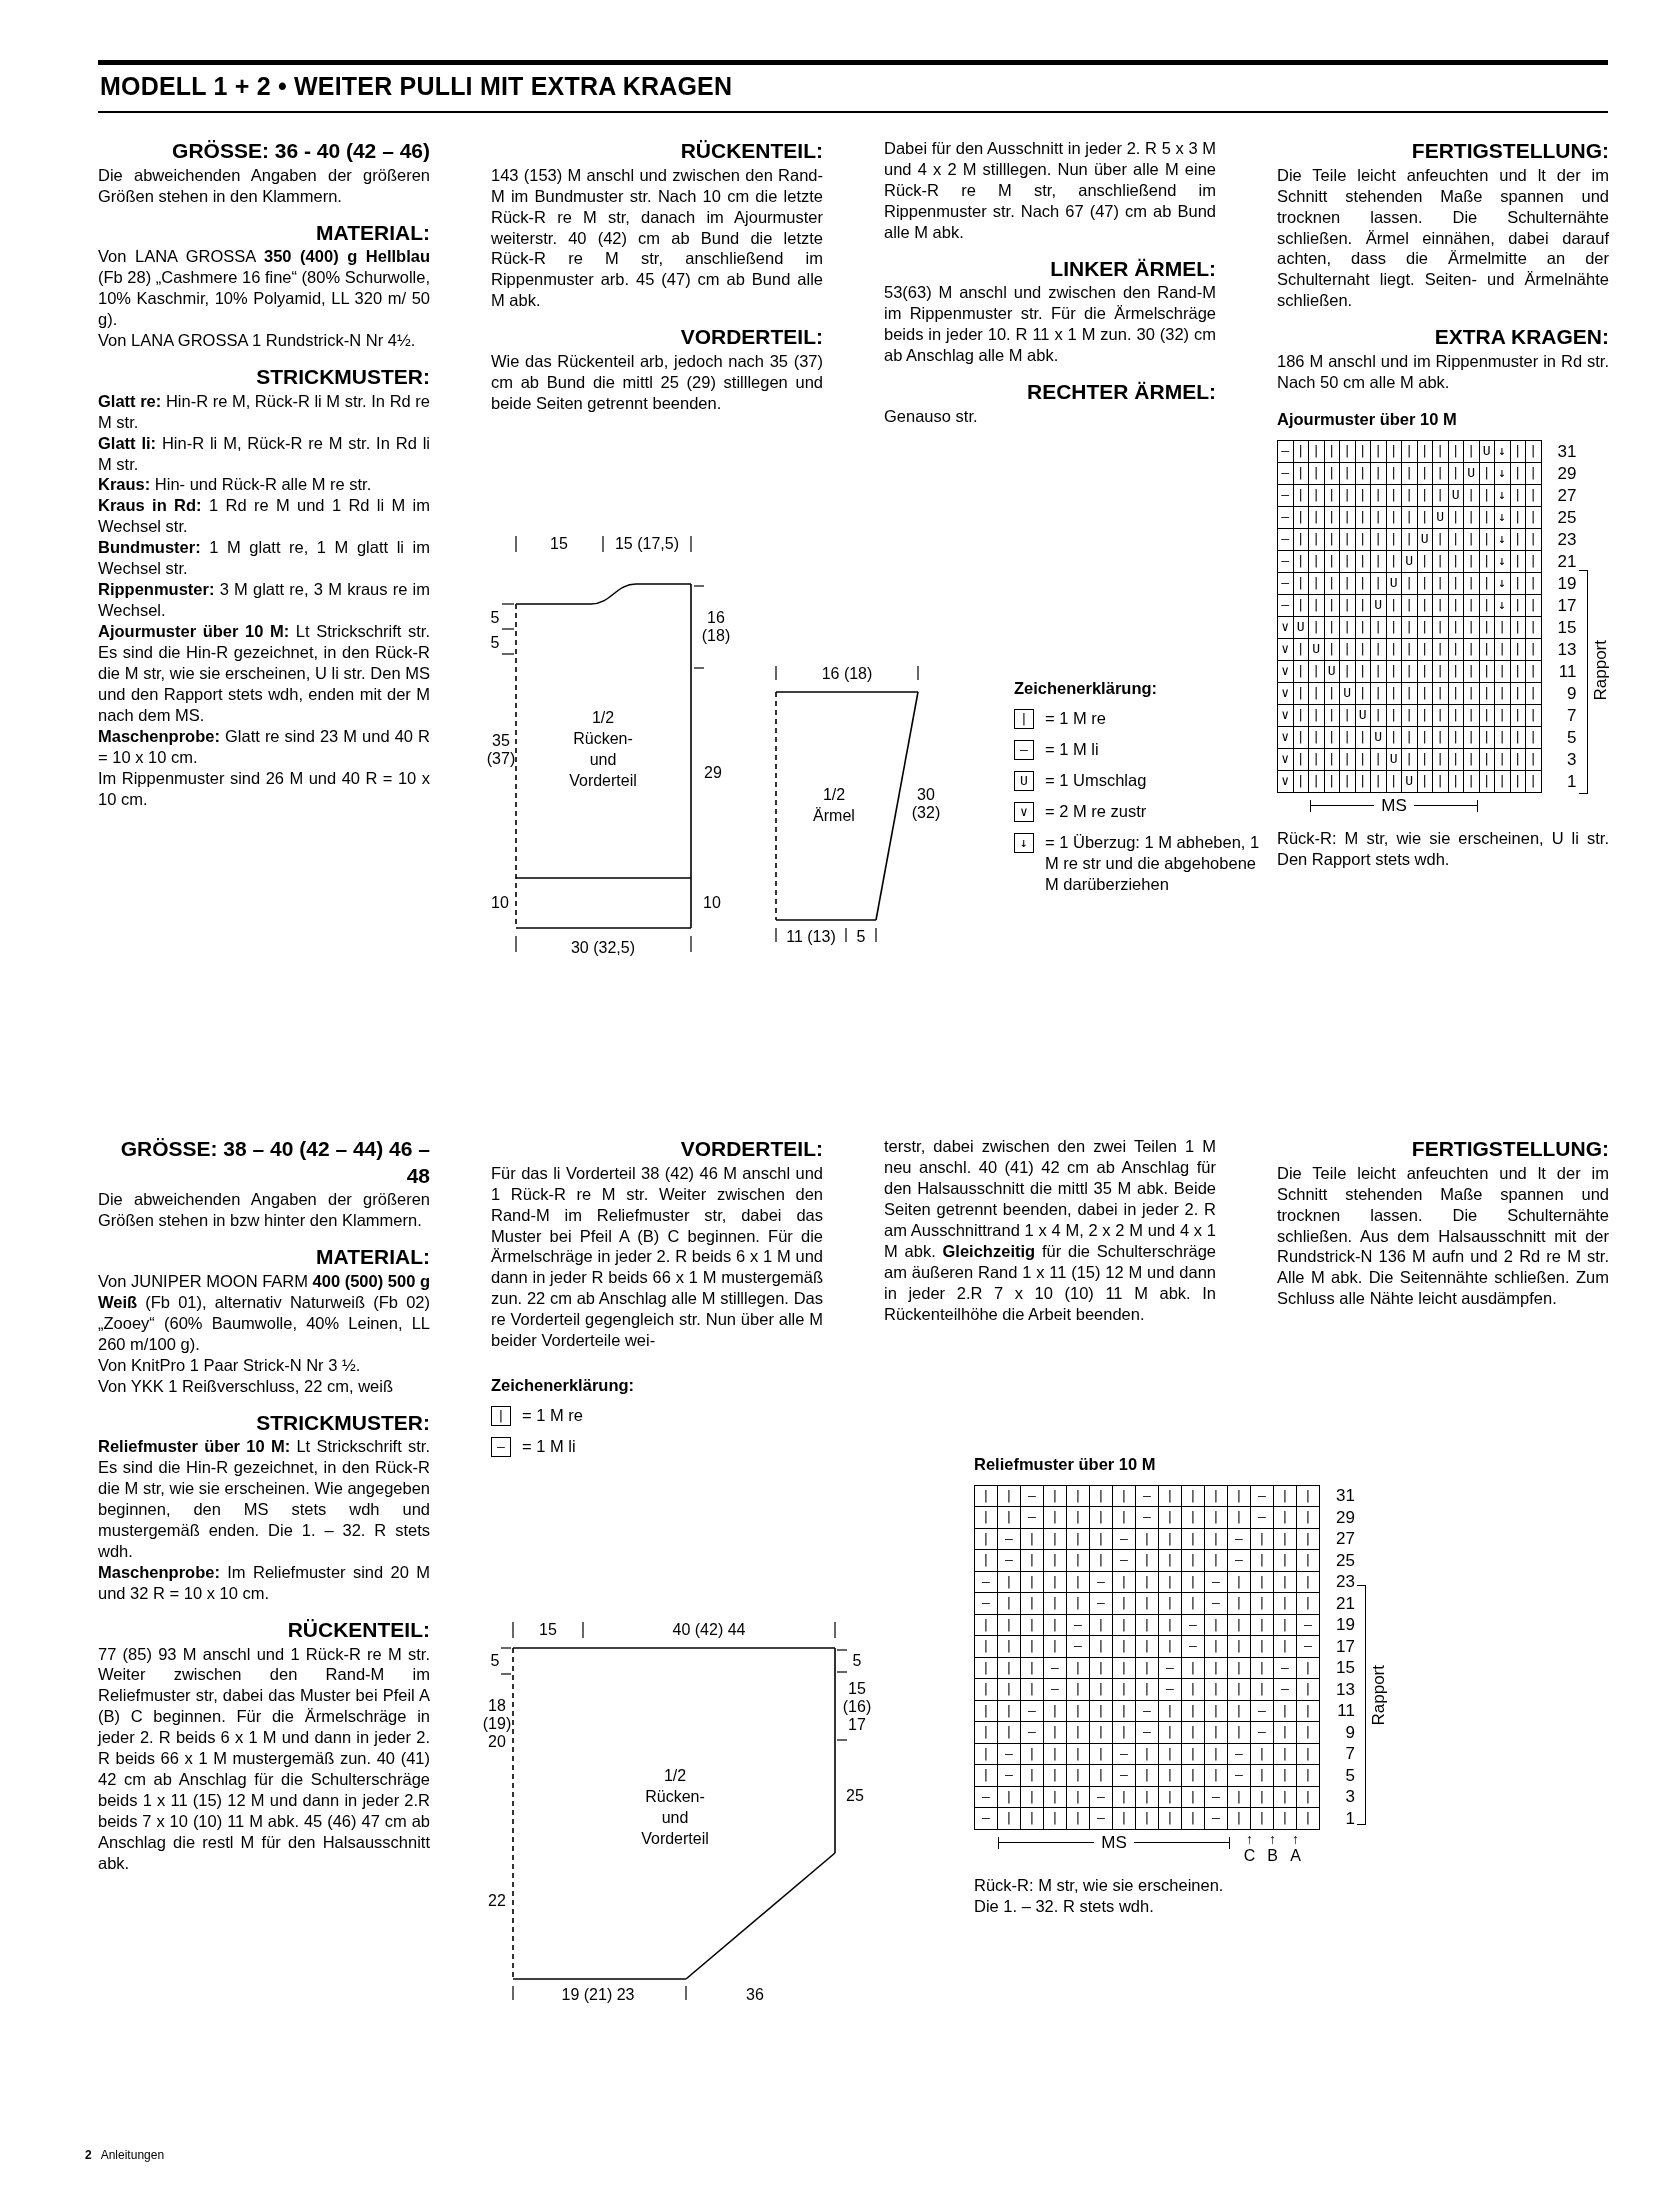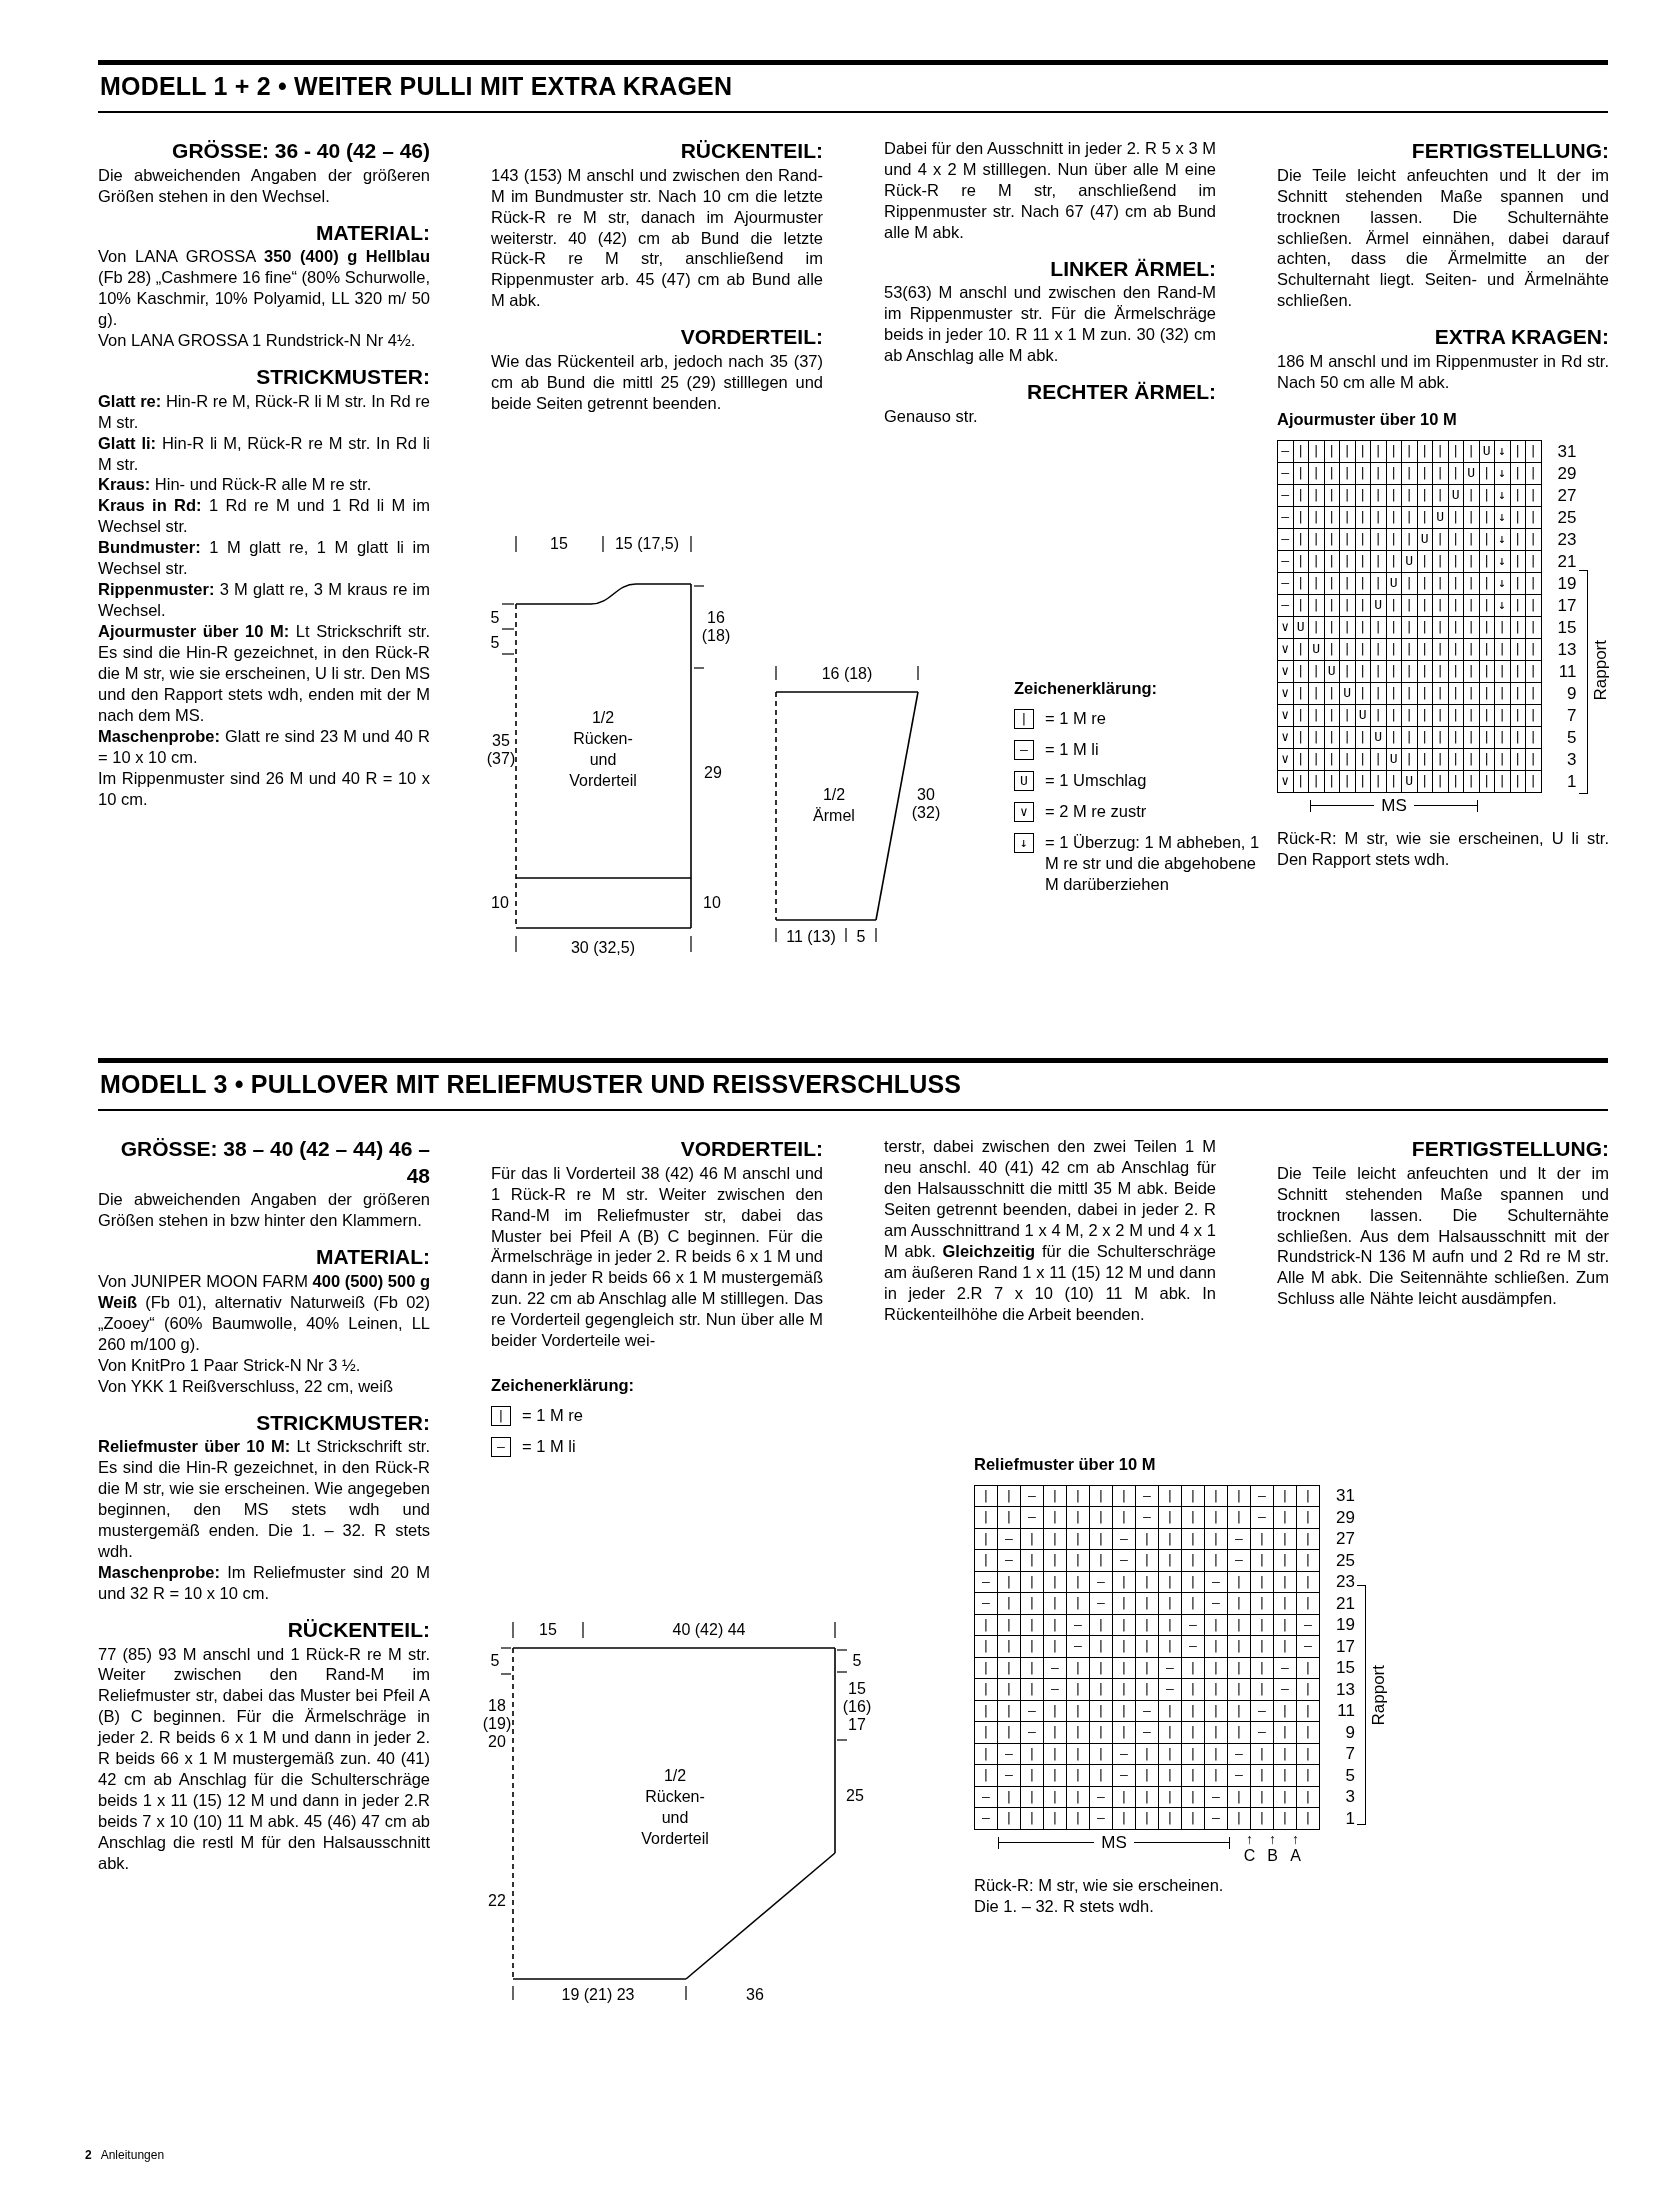--- a/index.html
+++ b/index.html
@@ -65,21 +65,21 @@
   .footer b{margin-right:9px;}
 </style>
 </head>
 <body>
 
 <div class="section" id="sec1">
   <div class="sec-title">MODELL 1 + 2 • WEITER PULLI MIT EXTRA KRAGEN</div>
 
   <div class="col c1">
     <h3 class="run nm">GRÖSSE: 36 - 40 (42 – 46)</h3>
-    <p class="body">Die abweichenden Angaben der größeren Größen stehen in den Wechsel.</p>
+    <p class="body">Die abweichenden Angaben der größeren Größen stehen in den Klammern.</p>
     <h3 class="run">MATERIAL:</h3>
     <p class="body"><span>Von LANA GROSSA </span><b>350 (400) g Hellblau</b><span> (Fb 28) „Cashmere 16 fine“ (80% Schurwolle, 10% Kaschmir, 10% Polyamid, LL 320 m/ 50 g).</span></p>
     <p class="body">Von LANA GROSSA 1 Rundstrick-N Nr 4½.</p>
     <h3 class="run">STRICKMUSTER:</h3>
     <p class="item"><b>Glatt re:</b><span> Hin-R re M, Rück-R li M str. In Rd re M str.</span></p>
     <p class="item"><b>Glatt li:</b><span> Hin-R li M, Rück-R re M str. In Rd li M str.</span></p>
     <p class="item"><b>Kraus:</b><span> Hin- und Rück-R alle M re str.</span></p>
     <p class="item"><b>Kraus in Rd:</b><span> 1 Rd re M und 1 Rd li M im Wechsel str.</span></p>
     <p class="item"><b>Bundmuster:</b><span> 1 M glatt re, 1 M glatt li im Wechsel str.</span></p>
     <p class="item"><b>Rippenmuster:</b><span> 3 M glatt re, 3 M kraus re im Wechsel.</span></p>
@@ -540,21 +540,20 @@
       <span class="legend-text">= 2 M re zustr</span>
     </div>
     <div class="legend-row">
       <span class="legend-sym">↓</span>
       <span class="legend-text">= 1 Überzug: 1 M abheben, 1 M re str und die abgehobene M darüberziehen</span>
     </div>
   </div>
 </div>
 
 <div class="section" id="sec2">
-  <div class="sec-title">MODELL 3 • PULLOVER MIT RELIEFMUSTER UND REISSVERSCHLUSS</div>
 
   <div class="col c1">
     <h3 class="run nm">GRÖSSE: 38 – 40 (42 – 44) 46 – 48</h3>
     <p class="body">Die abweichenden Angaben der größeren Größen stehen in bzw hinter den Klammern.</p>
     <h3 class="run">MATERIAL:</h3>
     <p class="body"><span>Von JUNIPER MOON FARM </span><b>400 (500) 500 g Weiß</b><span> (Fb 01), alternativ Naturweiß (Fb 02) „Zooey“ (60% Baumwolle, 40% Leinen, LL 260 m/100 g).</span></p>
     <p class="body">Von KnitPro 1 Paar Strick-N Nr 3 ½.</p>
     <p class="body">Von YKK 1 Reißverschluss, 22 cm, weiß</p>
     <h3 class="run">STRICKMUSTER:</h3>
     <p class="item"><b>Reliefmuster über 10 M:</b><span> Lt Strickschrift str. Es sind die Hin-R gezeichnet, in den Rück-R die M str, wie sie erscheinen. Wie angegeben beginnen, den MS stets wdh und mustergemäß enden. Die 1. – 32. R stets wdh.</span></p>

